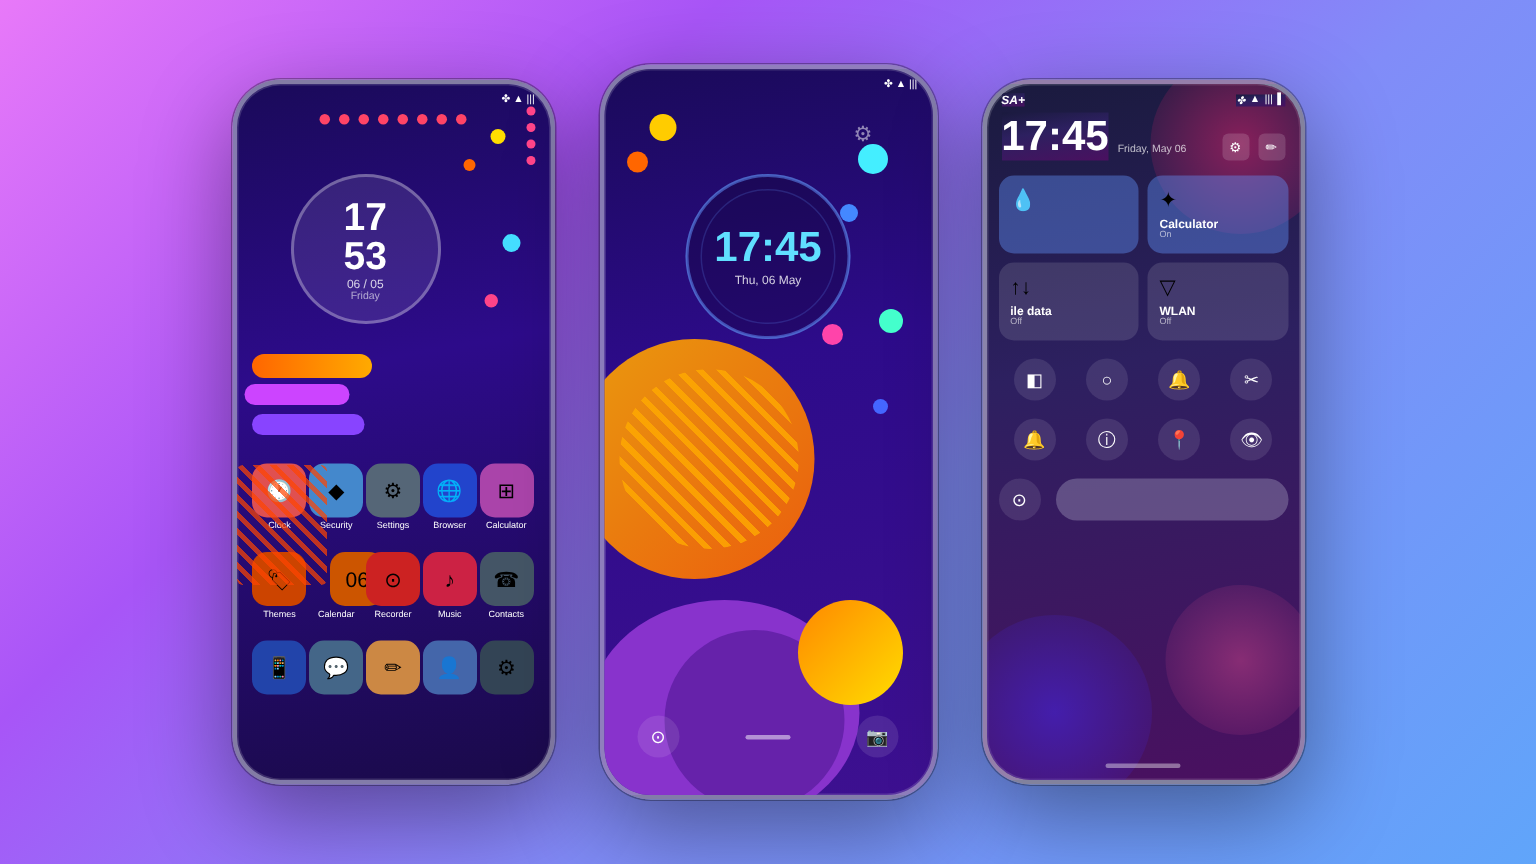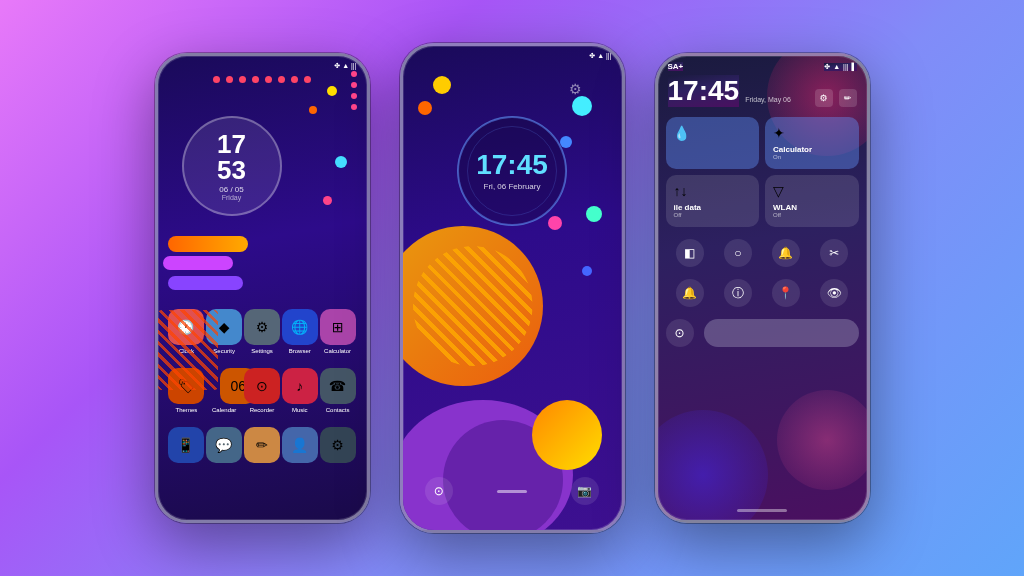--- a/index.html
+++ b/index.html
@@ -45,21 +45,21 @@
       gap: 3px;
     }
     
     .dot {
       position: absolute;
       border-radius: 50%;
     }
     .phone1 .clock-widget {
       position: absolute;
       top: 60px;
-      left: 24px;
+      left: 36px;
       width: 100px;
       height: 100px;
       border-radius: 50%;
       border: 2px solid rgba(255,255,255,0.3);
       background: rgba(255,255,255,0.1);
       display: flex;
       flex-direction: column;
       align-items: center;
       justify-content: center;
     }
@@ -381,39 +381,39 @@
 
     <div class="status-bar">
       <span style="font-size:7px;">✤ ▲ ||| </span>
     </div>
 
     <div class="clock-widget">
 
       <div style="position:absolute;width:110px;height:110px;border-radius:50%;border:1px solid rgba(100,150,255,0.3);"></div>
       <div style="position:absolute;width:90px;height:90px;border-radius:50%;border:1px solid rgba(100,150,255,0.2);"></div>
       <div class="clock-time">17:45</div>
-      <div class="clock-date">Fri, 06 February</div>
+      <div class="clock-date">Thu, 06 May</div>
     </div>
 
     <div style="position:absolute;bottom:25px;left:0;right:0;display:flex;justify-content:space-around;align-items:center;z-index:10;">
       <div class="icon-circle">⊙</div>
       <div style="width:30px;height:3px;background:rgba(255,255,255,0.5);border-radius:2px;"></div>
       <div class="icon-circle">📷</div>
     </div>
   </div>
 </div>
 
 <div class="phone phone3">
   <div class="screen">
 
     <div style="position:absolute;top:-20px;right:-20px;width:120px;height:120px;border-radius:50%;background:radial-gradient(#cc2266,transparent);opacity:0.6;z-index:0;"></div>
     <div style="position:absolute;bottom:-20px;left:-20px;width:130px;height:130px;border-radius:50%;background:radial-gradient(#4422cc,transparent);opacity:0.7;z-index:0;"></div>
     <div style="position:absolute;bottom:30px;right:-10px;width:100px;height:100px;border-radius:50%;background:radial-gradient(#cc4488,transparent);opacity:0.5;z-index:0;"></div>
 
-    <div class="status-bar" style="position:relative;z-index:5;">
+    <div class="status-bar" style="position:relative;z-index:5;font-style:italic;">
       <div class="phone3 status-left" style="font-size:8px;font-weight:bold;color:white;">SA+</div>
       <div class="phone3 status-right" style="display:flex;gap:3px;align-items:center;font-size:7px;color:white;">
         <span>✤</span>
         <span>▲</span>
         <span>|||</span>
         <span>▌</span>
       </div>
     </div>
 
     <div style="display:flex;align-items:flex-end;padding:2px 10px 4px;position:relative;z-index:5;">

